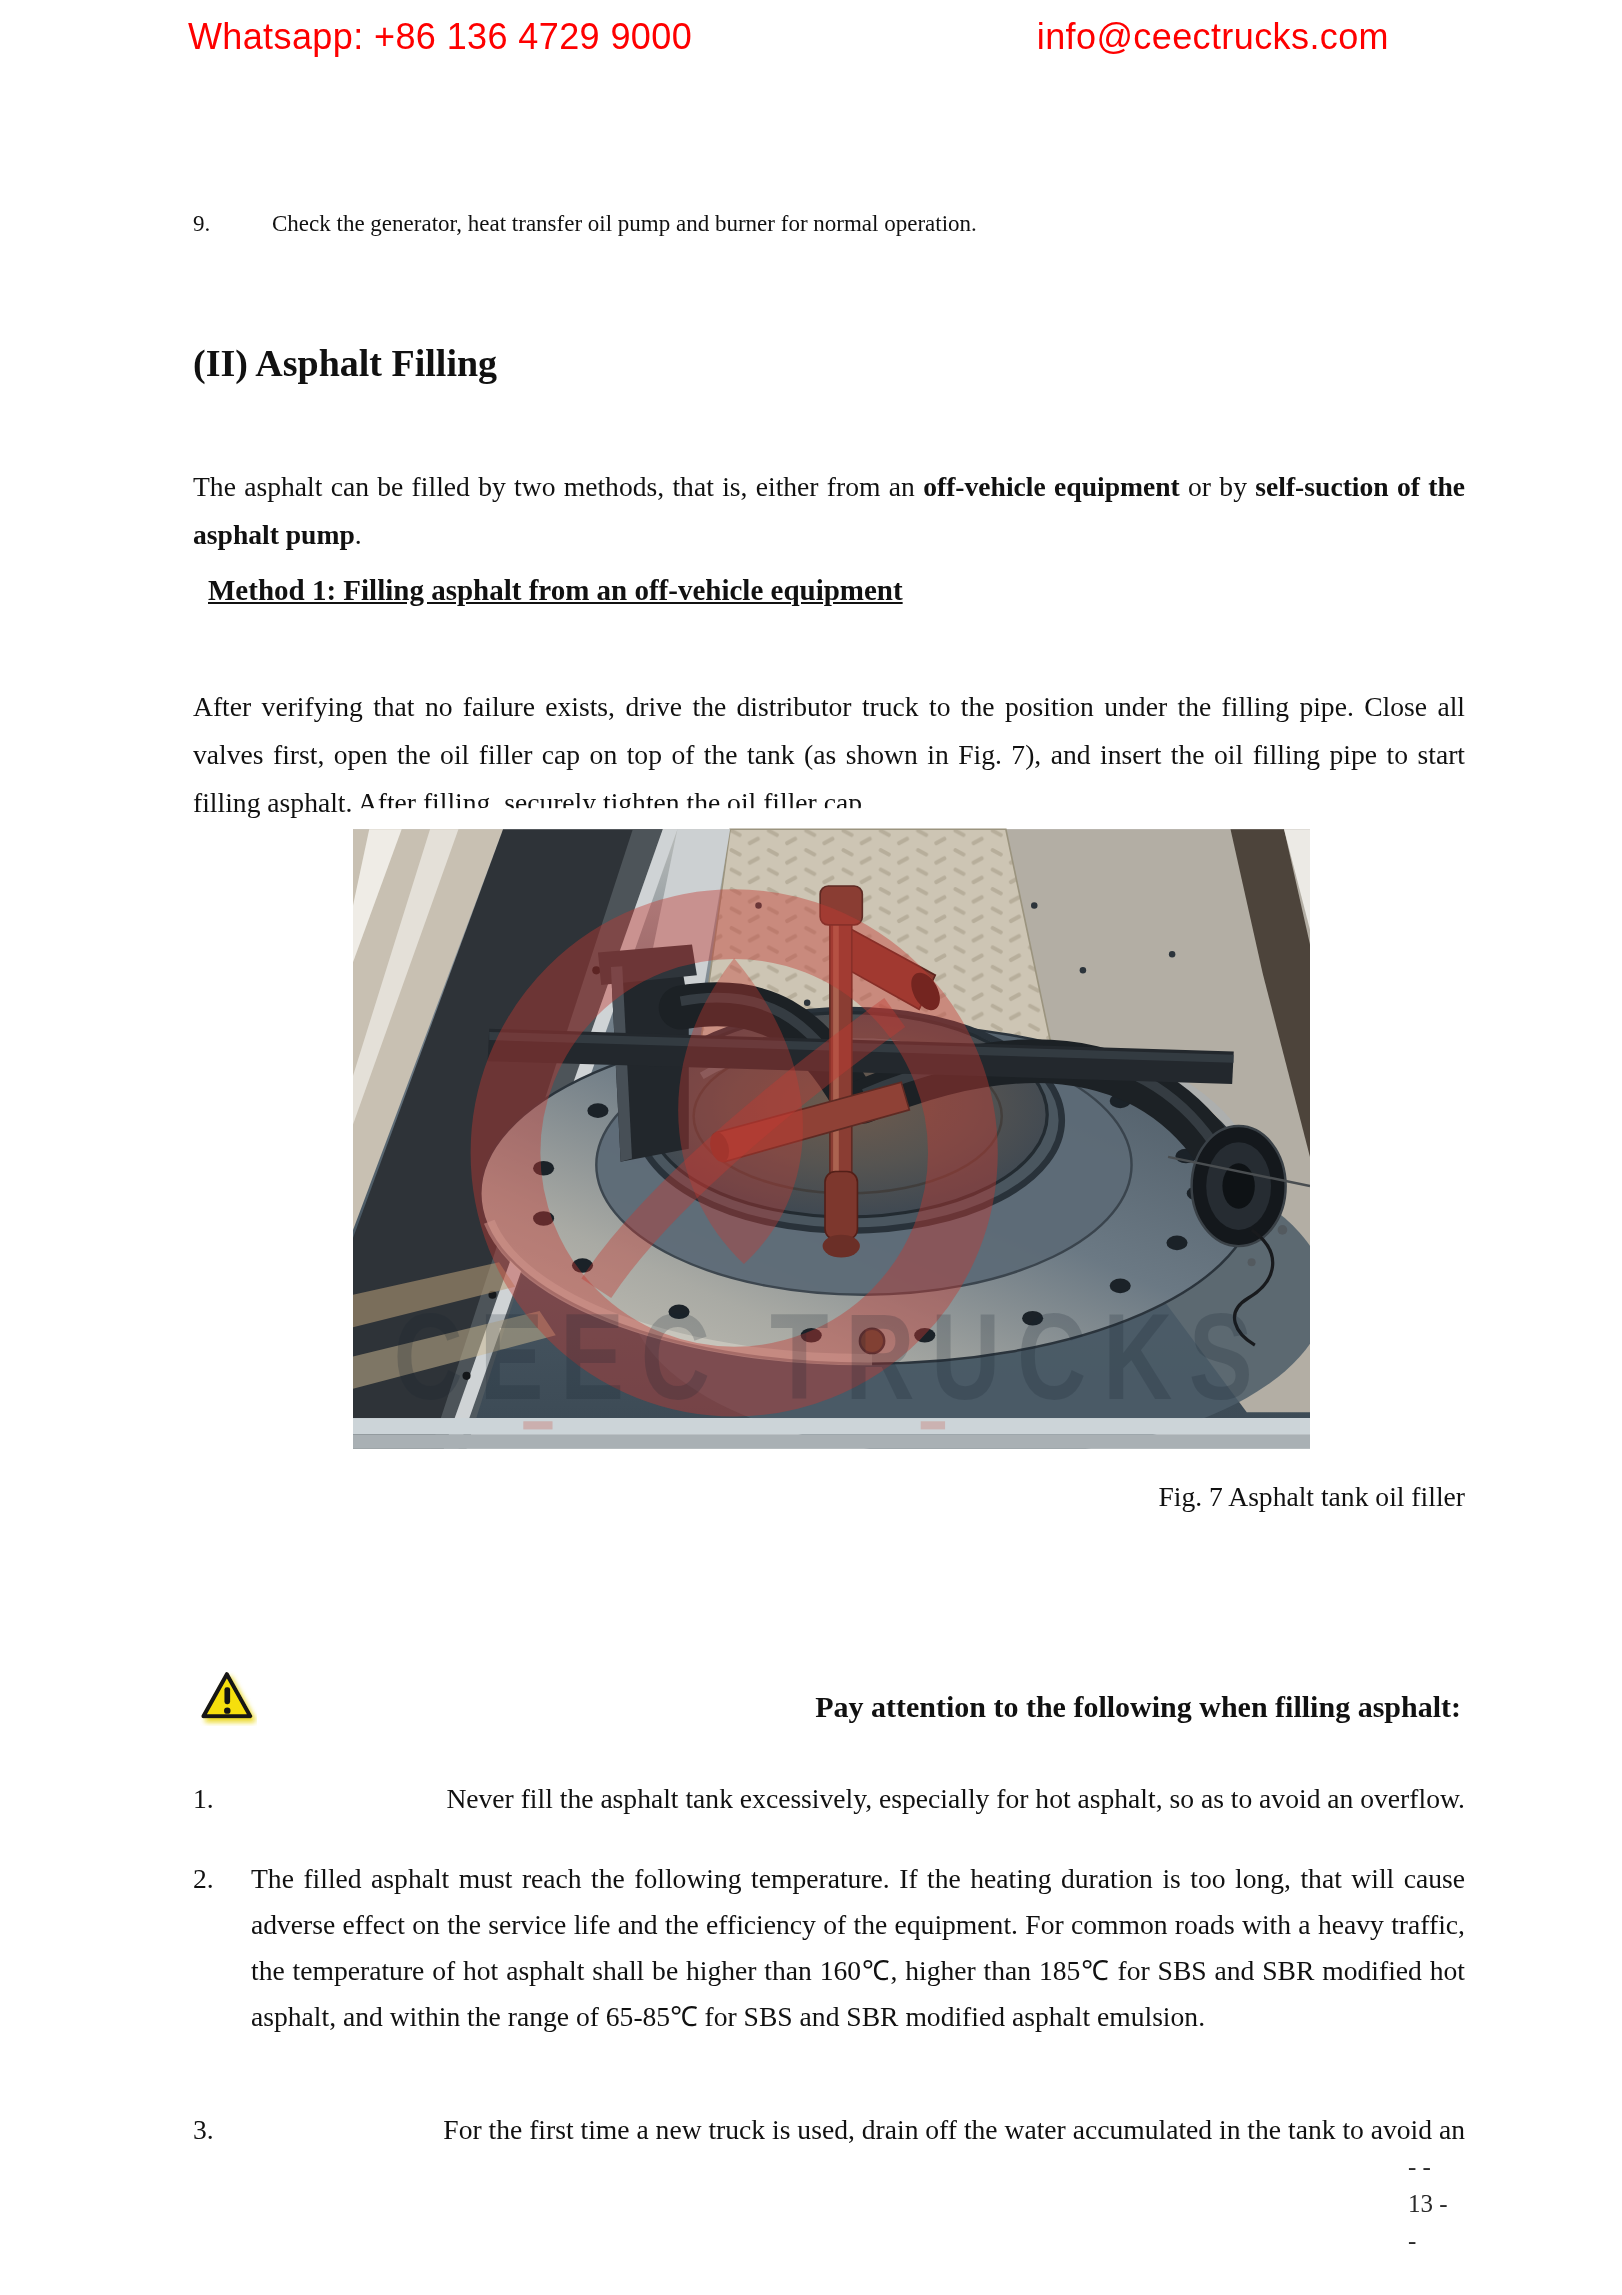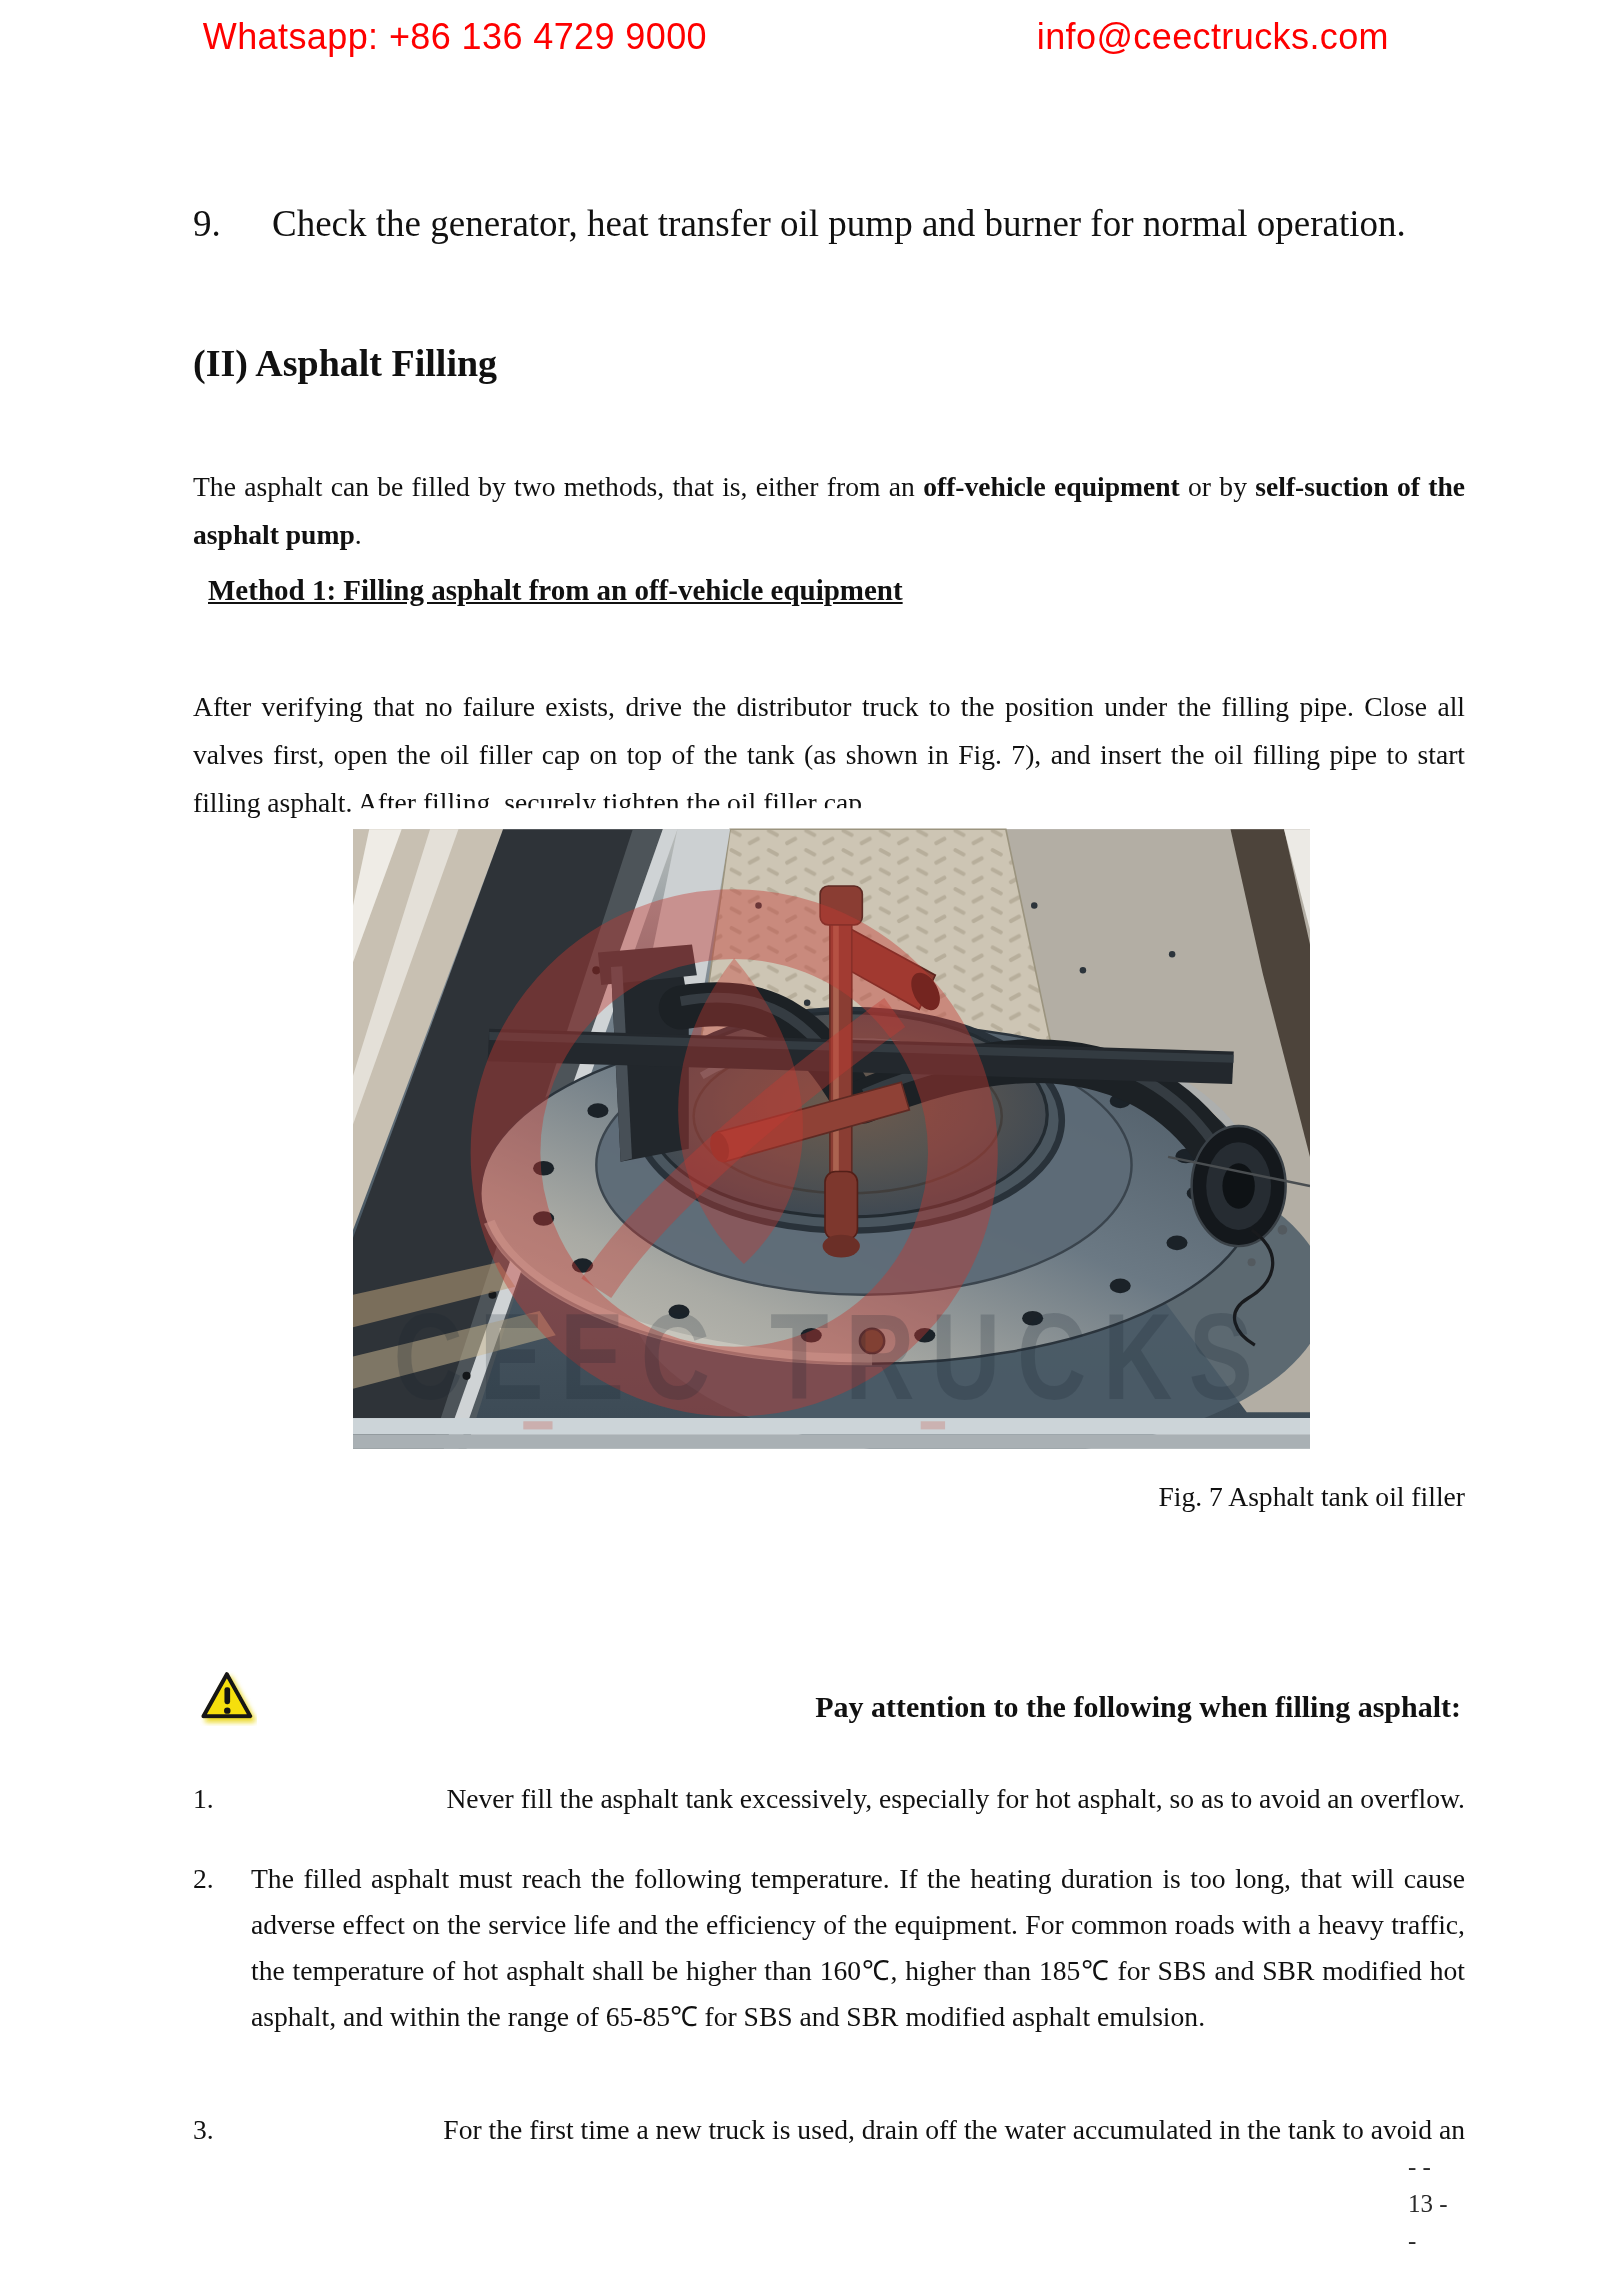--- a/index.html
+++ b/index.html
@@ -4,24 +4,24 @@
 <style>
   html,body{margin:0;padding:0;}
   body{
     width:1622px;height:2295px;position:relative;background:#ffffff;
     font-family:"Liberation Serif", serif;color:#111;overflow:hidden;
   }
   .abs{position:absolute;}
   
   .contact{font-family:"Liberation Sans", sans-serif;font-size:36px;line-height:44px;
            color:#fe0000;letter-spacing:0.4px;}
-  .header-left{left:173px;top:14.6px;width:534px;text-align:right;}
+  .header-left{left:173px;top:14.6px;width:534px;text-align:center;}
   .header-right{left:889px;top:14.6px;width:500px;text-align:right;}
   
-  .bodytext{font-size:37px;line-height:47px;}
+  .bodytext{font-size:23px;line-height:47px;}
   .step9{left:193px;top:200px;width:1272px;}
   .step9 .num{display:inline-block;width:79px;}
   .section-title{left:193px;top:341px;font-size:38px;font-weight:bold;margin:0;}
   .para{left:193px;width:1272px;font-size:27.6px;line-height:48px;text-align:justify;}
   .p1{top:435px;}
   .method-title{left:192px;top:558px;font-size:29px;font-weight:bold;margin:16px;text-decoration:underline;}
   .p2{top:655px;}
   b{font-weight:bold;}
   
   .figure-box{left:353px;top:808px;width:957px;height:641px;}

